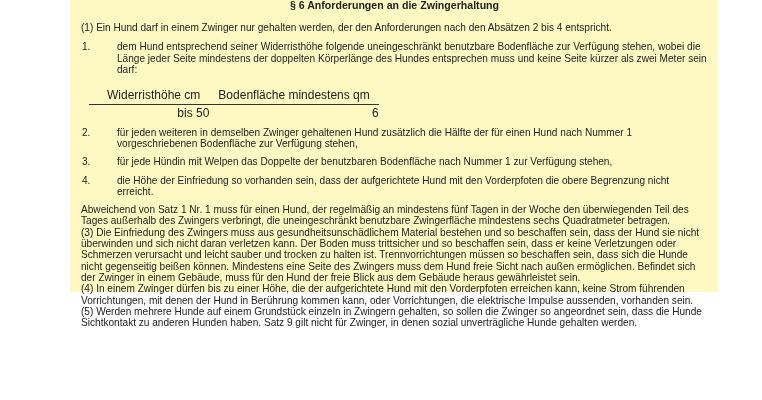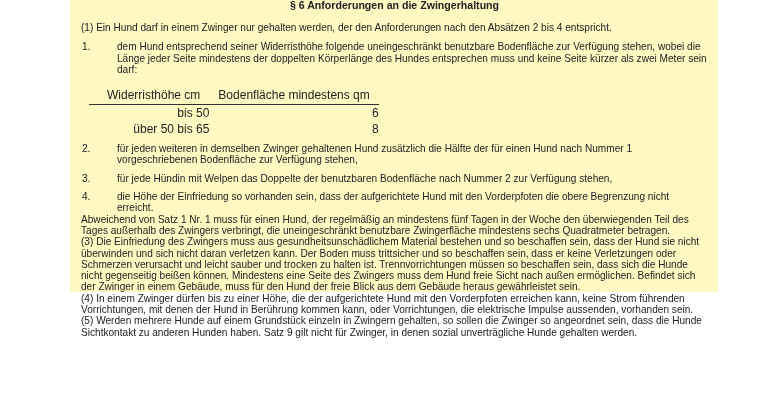--- a/index.html
+++ b/index.html
@@ -33,21 +33,21 @@
     }
     table.t th {
       font-weight: normal; padding: 0 9px 3px 9px; text-align: center;
       border-bottom: 1.2px solid #333; height: 12px;
     }
     table.t td { text-align: right; padding: 0; height: 16.5px; }
     table.t th:first-child { padding-left: 18px; }
     .item2 { margin-top: 5px; }
     .item3 { margin-top: 7px; }
     .item4 { margin-top: 7px; }
-    .abw { }
+    .abw { margin-top: 7px; }
   </style>
 </head>
 <body>
 
 <div class="panel">
   <div class="title">§ 6 Anforderungen an die Zwingerhaltung</div>
 
   <p class="para p1">(1) Ein Hund darf in einem Zwinger nur gehalten werden, der den Anforderungen nach den Absätzen 2 bis 4 entspricht.</p>
 
   <div class="item item1">
@@ -60,34 +60,30 @@
       <tr>
         <th>Widerristhöhe cm</th>
         <th>Bodenfläche mindestens qm</th>
       </tr>
     </thead>
     <tbody>
       <tr>
         <td>bis 50</td>
         <td>6</td>
       </tr>
-      <tr>
-        <td>über 50 bis 65</td>
-        <td>8</td>
-      </tr>
     </tbody>
   </table>
 
   <div class="item item2">
     <span class="num">2.</span>
     <span class="txt">für jeden weiteren in demselben Zwinger gehaltenen Hund zusätzlich die Hälfte der für einen Hund nach Nummer 1 vorgeschriebenen Bodenfläche zur Verfügung stehen,</span>
   </div>
   <div class="item item3">
     <span class="num">3.</span>
-    <span class="txt">für jede Hündin mit Welpen das Doppelte der benutzbaren Bodenfläche nach Nummer 2 zur Verfügung stehen,</span>
+    <span class="txt">für jede Hündin mit Welpen das Doppelte der benutzbaren Bodenfläche nach Nummer 1 zur Verfügung stehen,</span>
   </div>
   <div class="item item4">
     <span class="num">4.</span>
     <span class="txt">die Höhe der Einfriedung so vorhanden sein, dass der aufgerichtete Hund mit den Vorderpfoten die obere Begrenzung nicht erreicht.</span>
   </div>
 
   <p class="para abw">Abweichend von Satz 1 Nr. 1 muss für einen Hund, der regelmäßig an mindestens fünf Tagen in der Woche den überwiegenden Teil des Tages außerhalb des Zwingers verbringt, die uneingeschränkt benutzbare Zwingerfläche mindestens sechs Quadratmeter betragen.</p>
   <p class="para">(3) Die Einfriedung des Zwingers muss aus gesundheitsunschädlichem Material bestehen und so beschaffen sein, dass der Hund sie nicht überwinden und sich nicht daran verletzen kann. Der Boden muss trittsicher und so beschaffen sein, dass er keine Verletzungen oder Schmerzen verursacht und leicht sauber und trocken zu halten ist. Trennvorrichtungen müssen so beschaffen sein, dass sich die Hunde nicht gegenseitig beißen können. Mindestens eine Seite des Zwingers muss dem Hund freie Sicht nach außen ermöglichen. Befindet sich der Zwinger in einem Gebäude, muss für den Hund der freie Blick aus dem Gebäude heraus gewährleistet sein.</p>
   <p class="para">(4) In einem Zwinger dürfen bis zu einer Höhe, die der aufgerichtete Hund mit den Vorderpfoten erreichen kann, keine Strom führenden Vorrichtungen, mit denen der Hund in Berührung kommen kann, oder Vorrichtungen, die elektrische Impulse aussenden, vorhanden sein.</p>
   <p class="para">(5) Werden mehrere Hunde auf einem Grundstück einzeln in Zwingern gehalten, so sollen die Zwinger so angeordnet sein, dass die Hunde Sichtkontakt zu anderen Hunden haben. Satz 9 gilt nicht für Zwinger, in denen sozial unverträgliche Hunde gehalten werden.</p>

